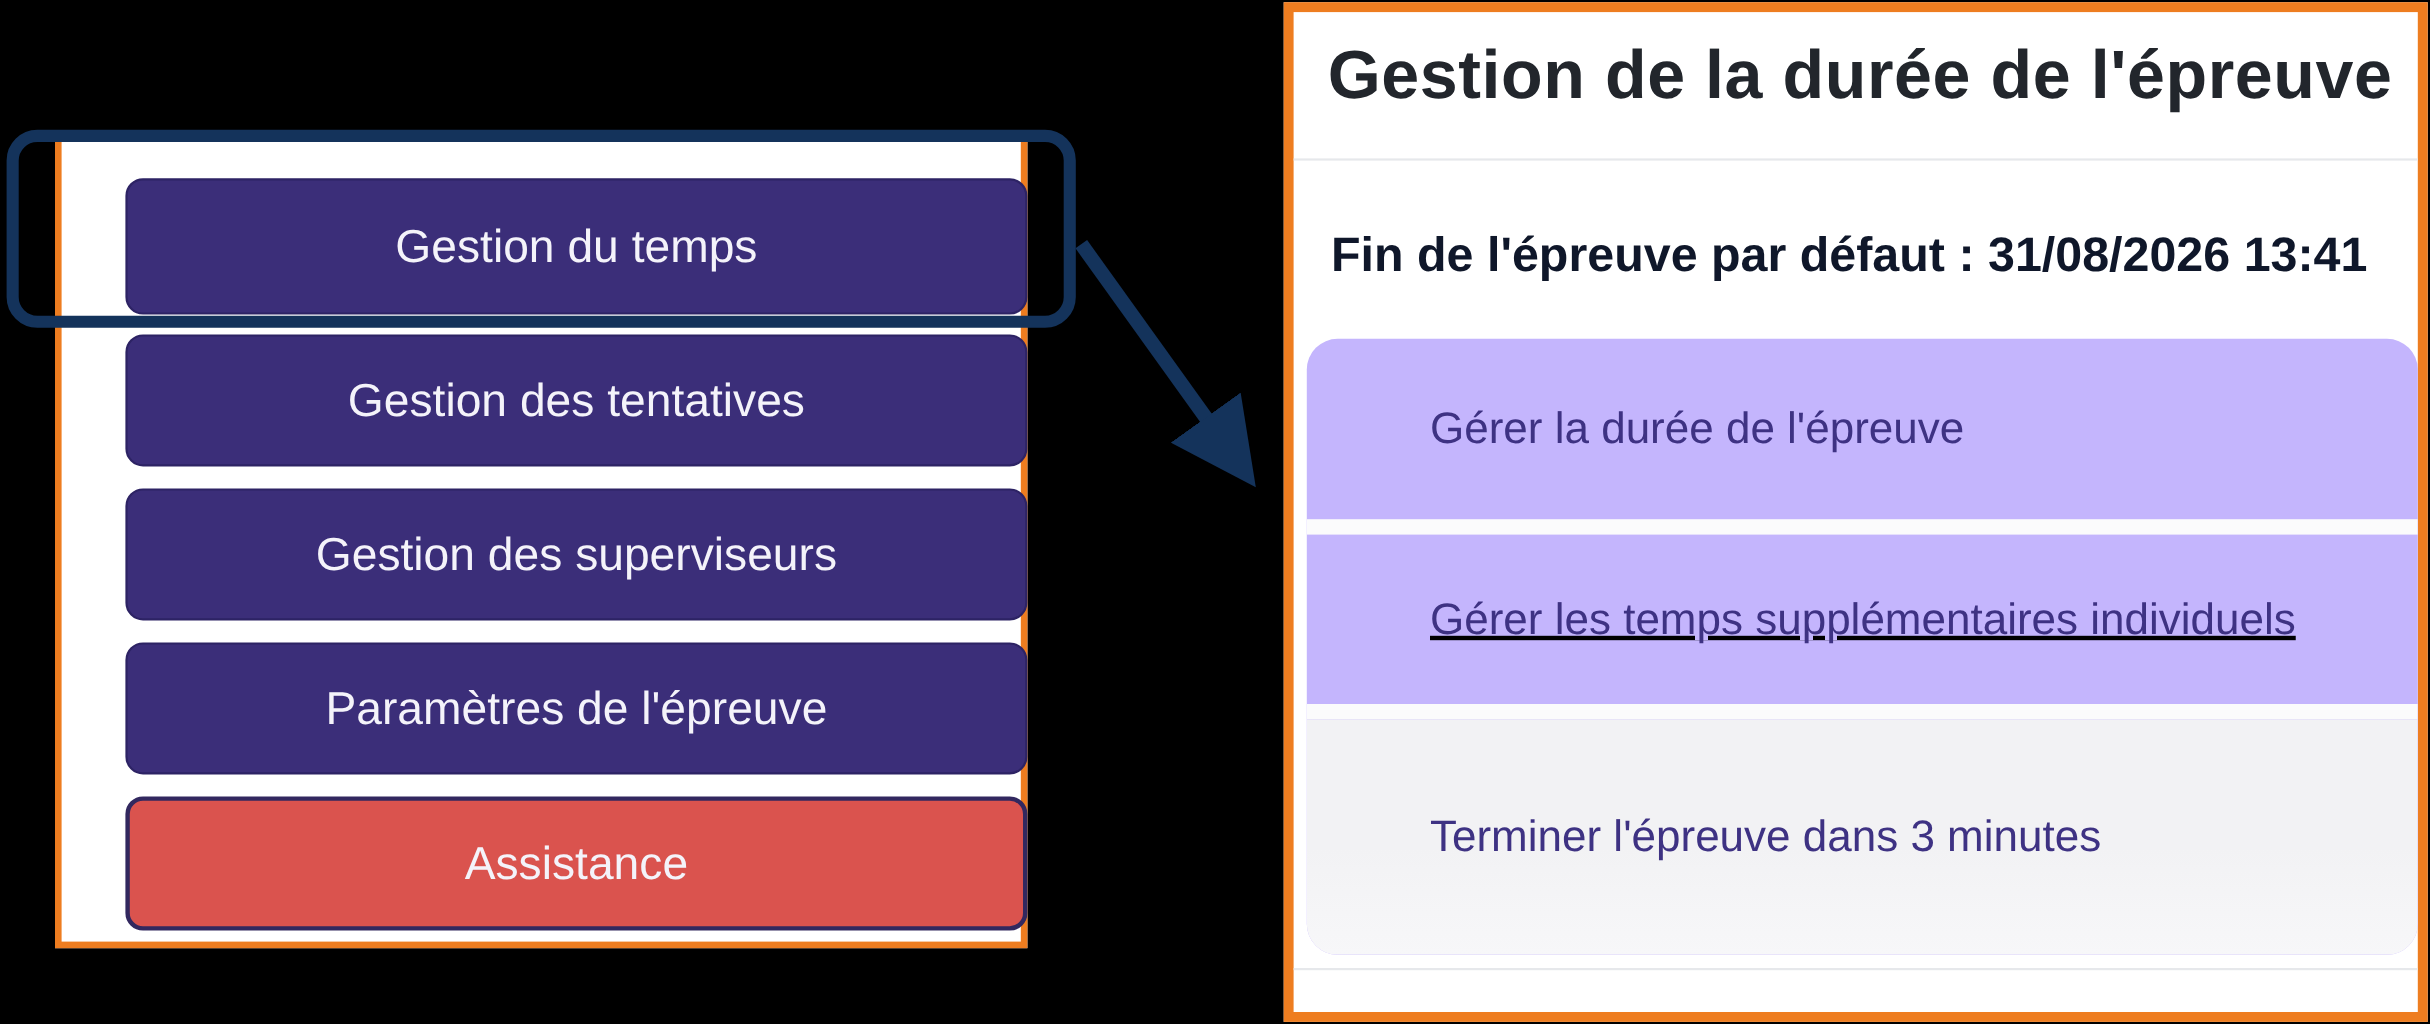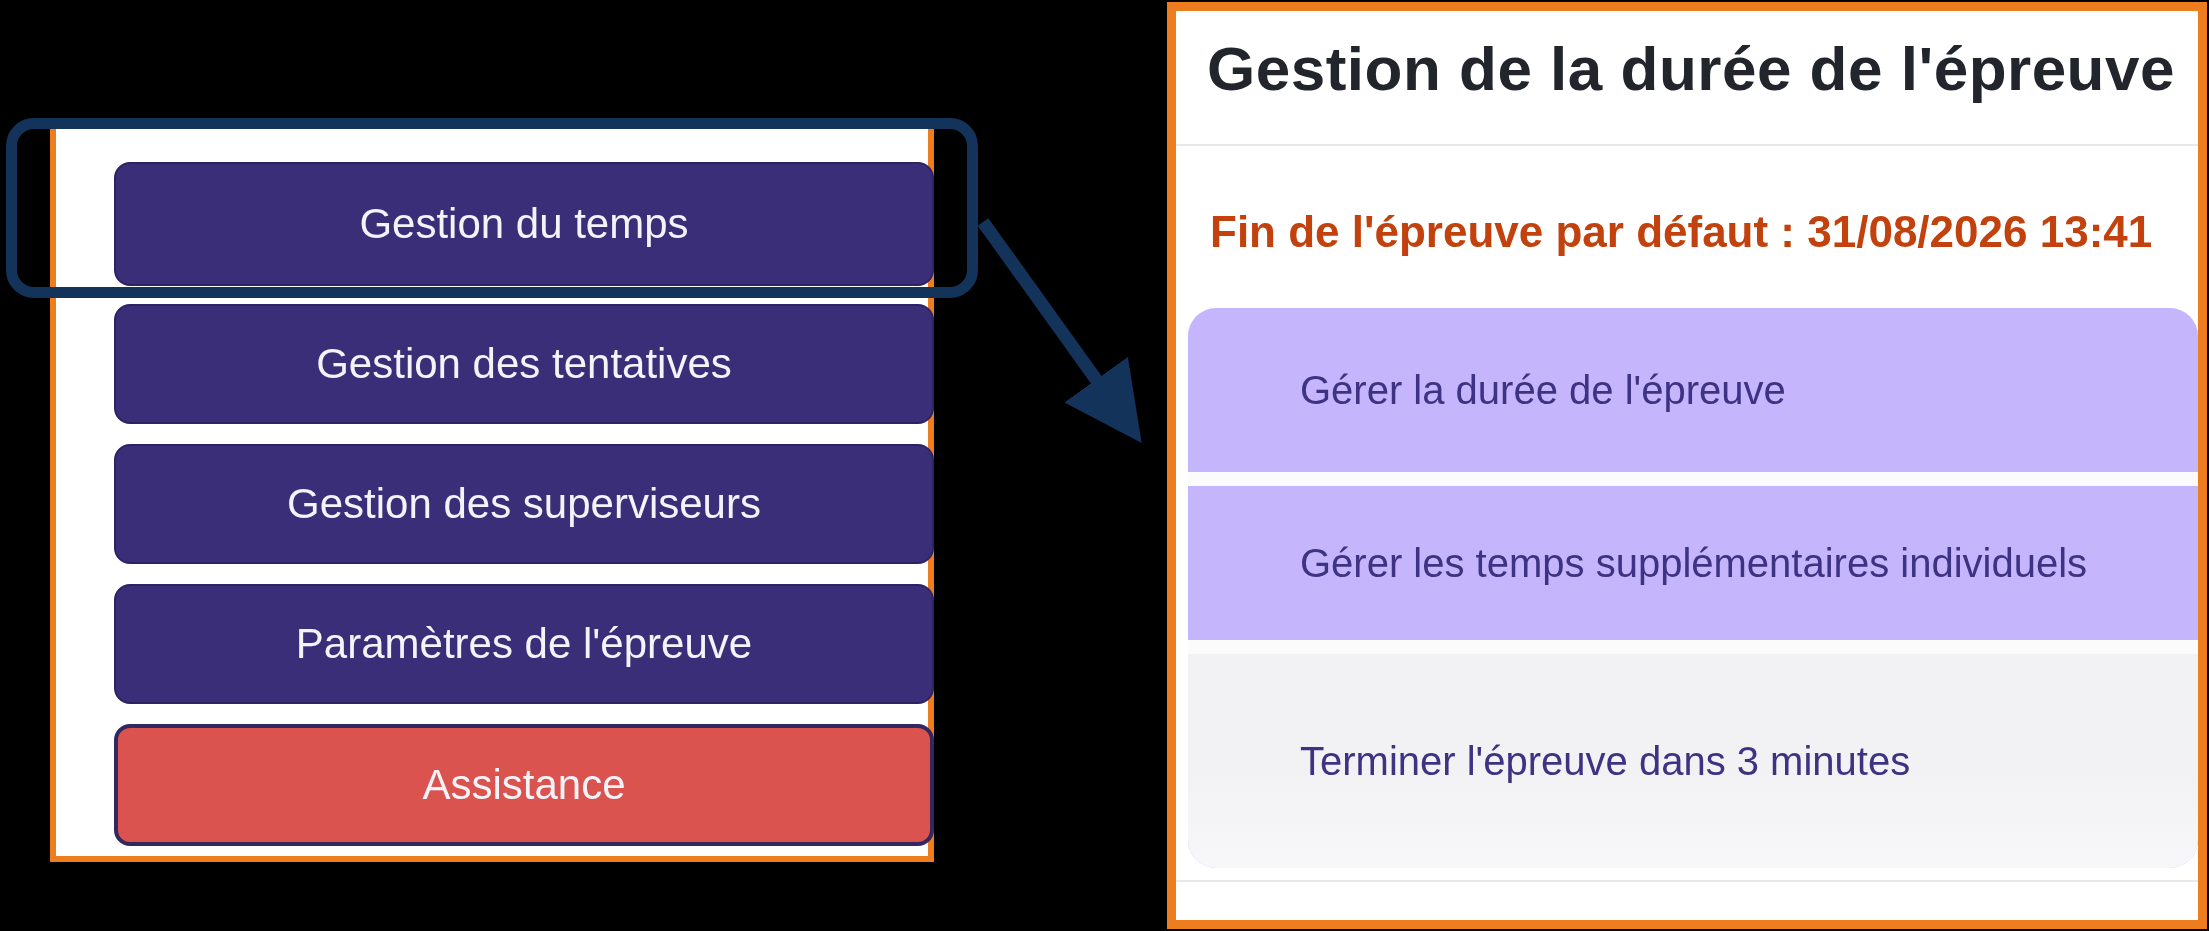--- a/index.html
+++ b/index.html
@@ -94,41 +94,41 @@
     height: 2px;
     background: #e6e8eb;
   }
   .divider.d1 { top: 133px; }
   .divider.d2 { top: 869px; }
   .default-end {
     position: absolute;
     left: 34px; top: 196px;
     font-size: 44px;
     font-weight: bold;
-    color: #c2410c;
+    color: #0f172a;
     white-space: nowrap;
   }
   .actions-group {
     position: absolute;
     left: 12px; right: 0; top: 297px;
     height: 560px;
     background: #c4b5fd;
     border-radius: 28px;
     overflow: hidden;
     display: flex;
     flex-direction: column;
   }
   .action-row {
     display: flex;
     align-items: center;
     padding-left: 112px;
     cursor: pointer;
   }
   .action-row.r1 { height: 164px; }
-  .action-row.r2 { height: 154px; }
+  .action-row.r2 { height: 154px; text-decoration: underline; }
   .action-row.r3 { height: 214px; background: linear-gradient(#f2f2f4 55%, #f7f7f9); }
   .action-sep { height: 14px; background: #fbfbfc; }
   .action-link {
     font-size: 40px;
     color: #3e3283;
     white-space: nowrap;
   }
 </style>
 </head>
 <body>

